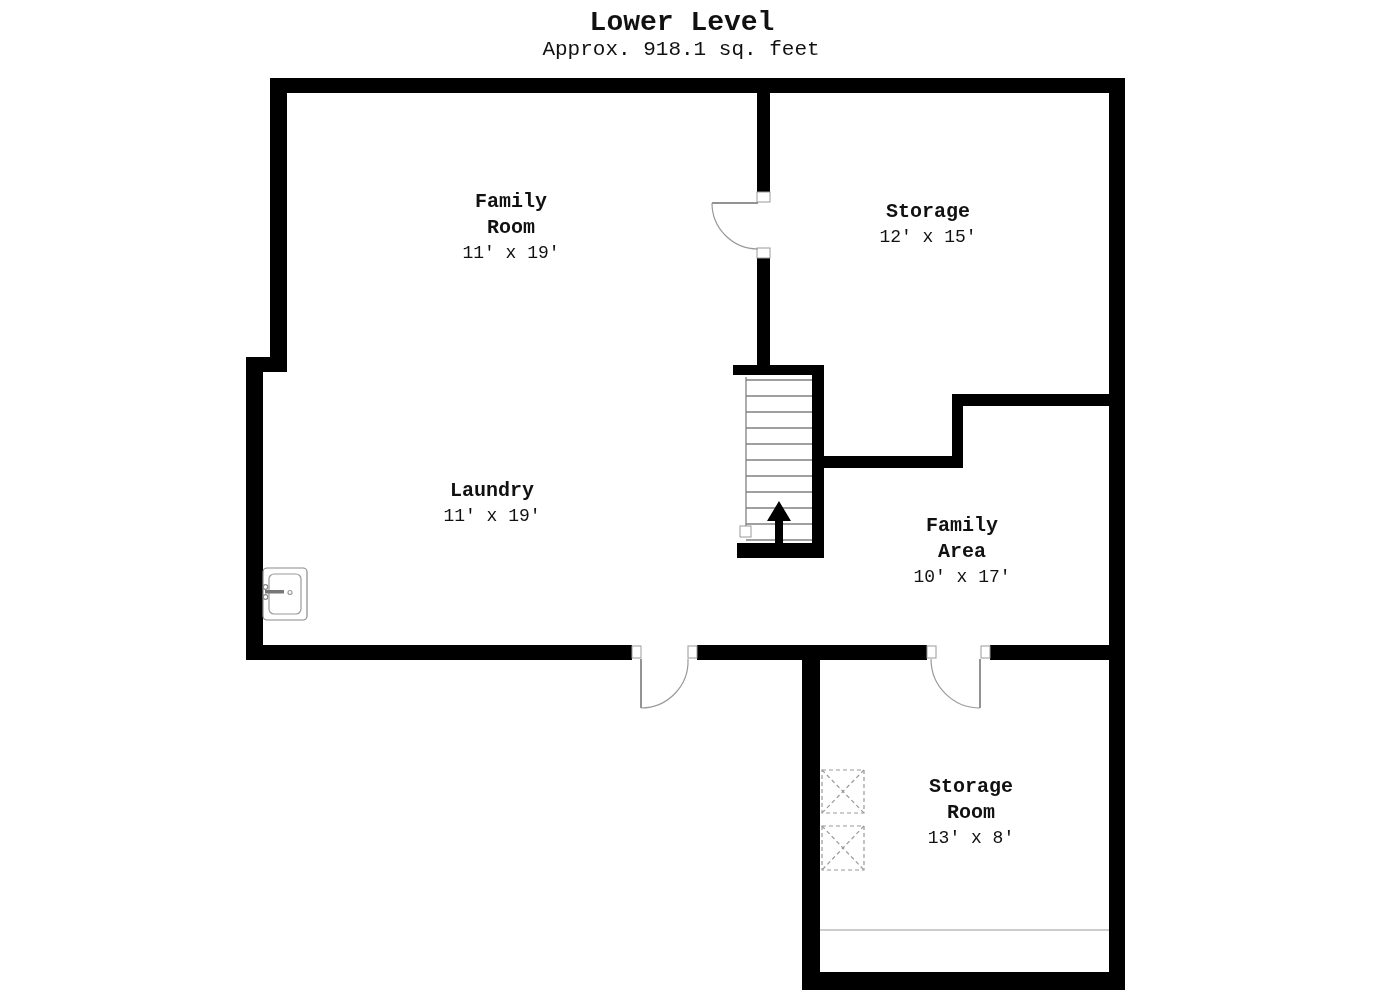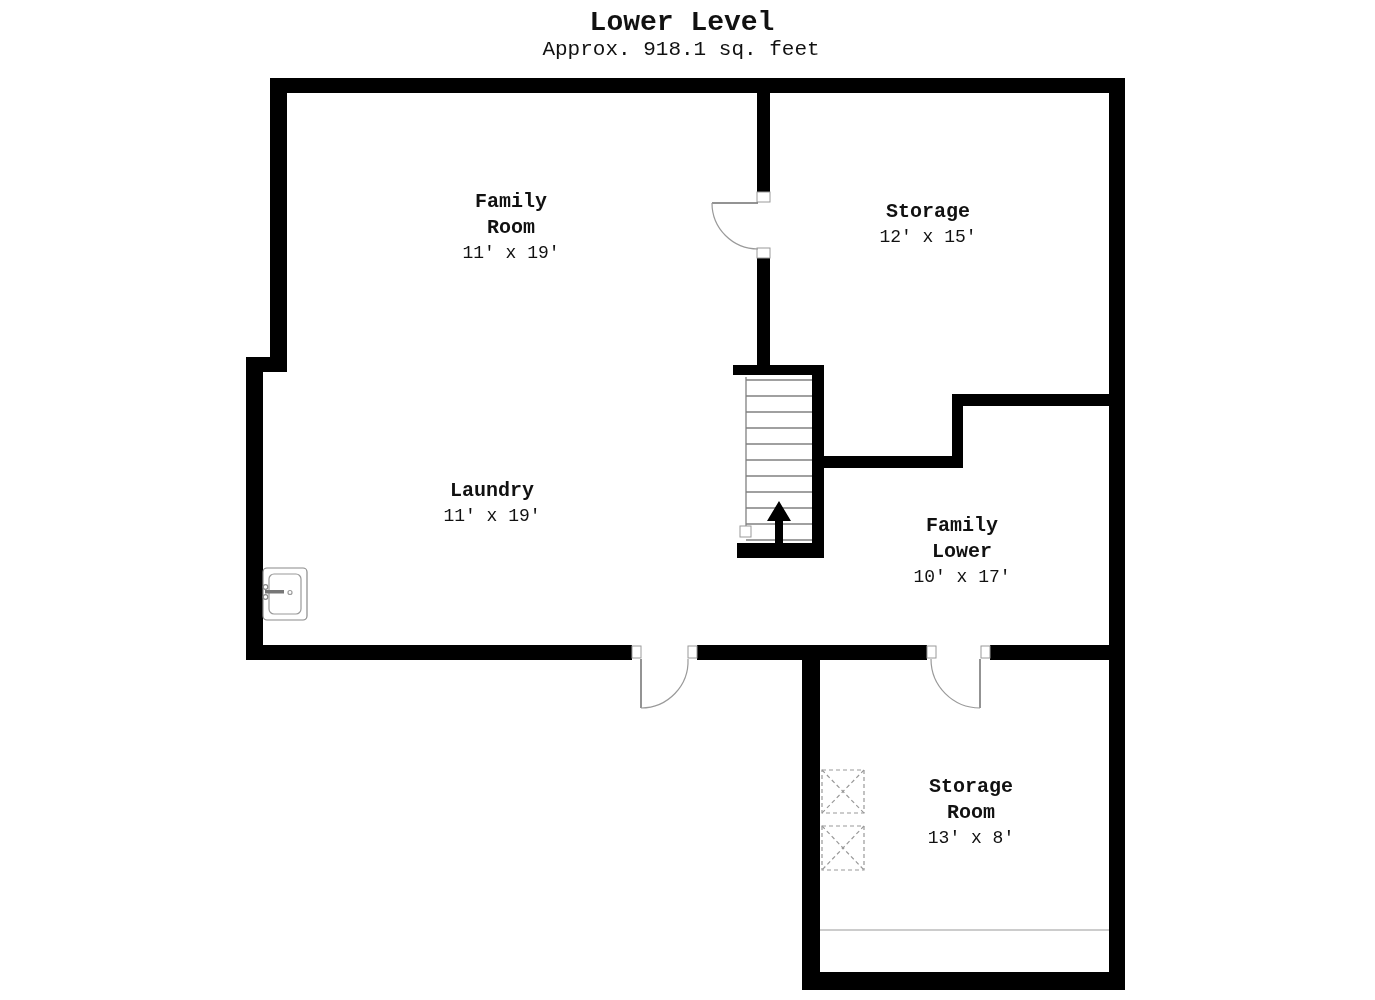--- a/index.html
+++ b/index.html
@@ -137,21 +137,21 @@
     <div class="room-dims">12' x 15'</div>
   </div>
 
   <div class="label" style="left:492px;top:478px">
     <div class="room-name">Laundry</div>
     <div class="room-dims">11' x 19'</div>
   </div>
 
   <div class="label" style="left:962px;top:513px">
     <div class="room-name">Family</div>
-    <div class="room-name">Lower</div>
+    <div class="room-name">Area</div>
     <div class="room-dims">10' x 17'</div>
   </div>
 
   <div class="label" style="left:971px;top:774px">
     <div class="room-name">Storage</div>
     <div class="room-name">Room</div>
     <div class="room-dims">13' x 8'</div>
   </div>
 
 </div>

